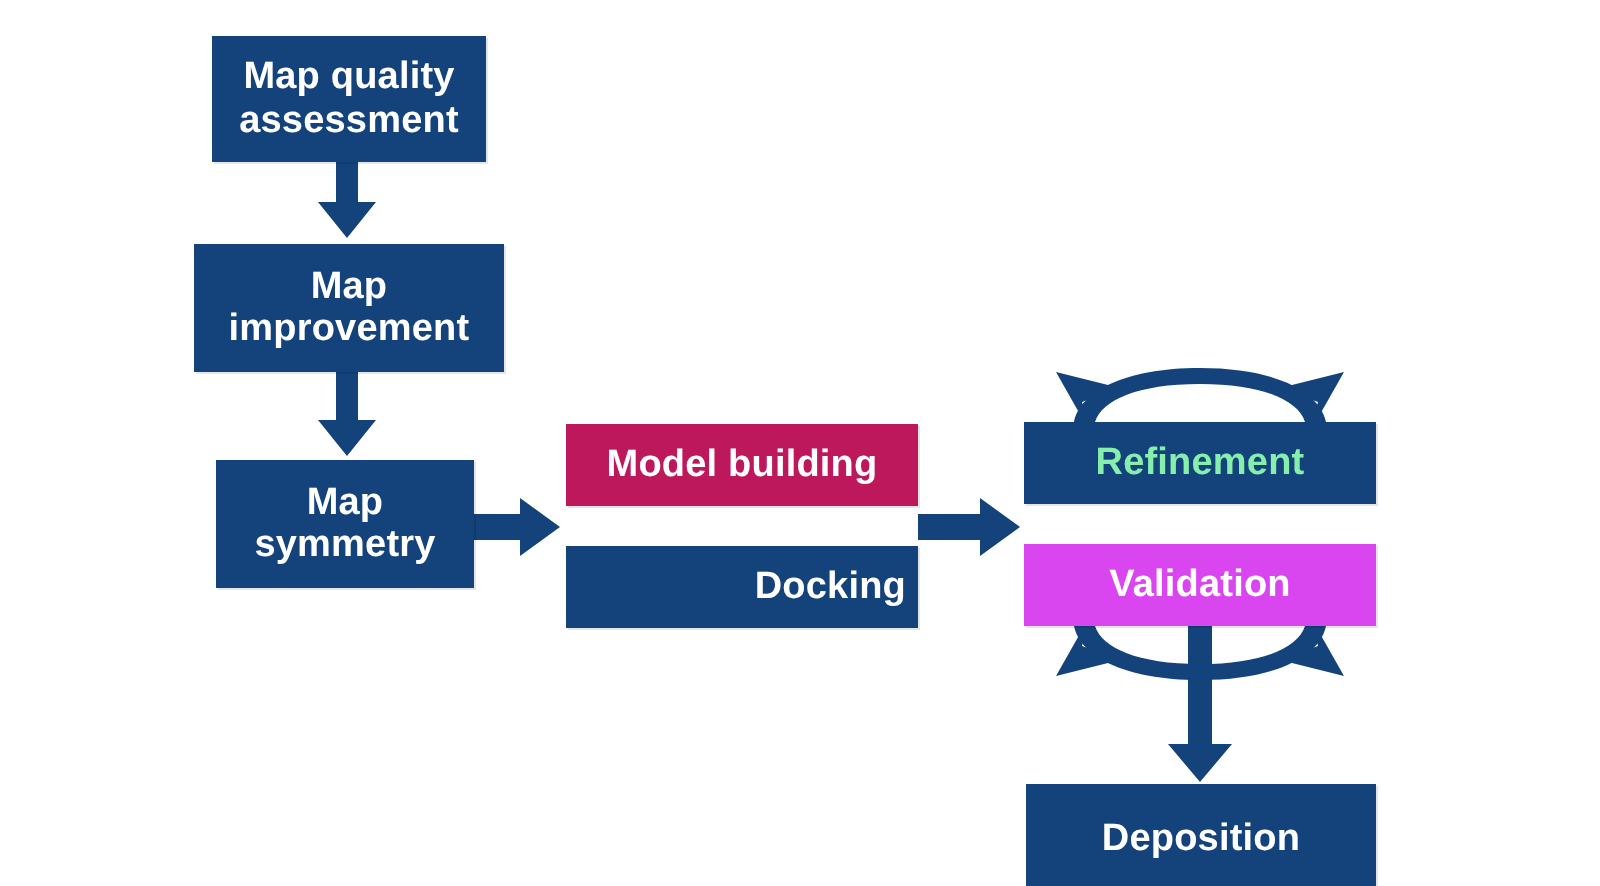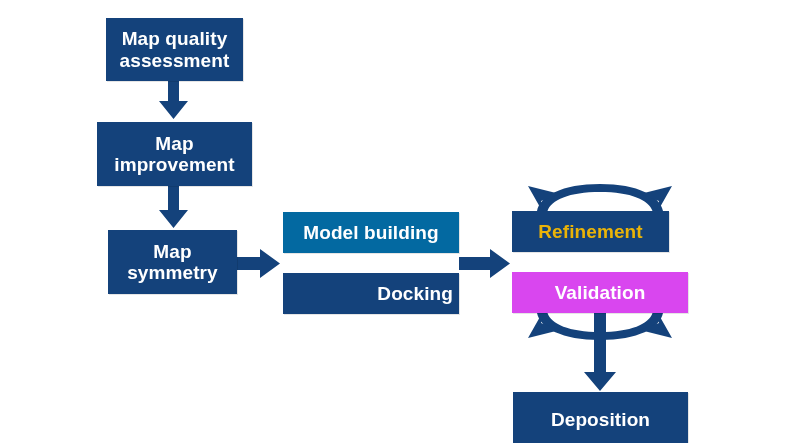--- a/index.html
+++ b/index.html
@@ -105,27 +105,27 @@
 assessment</span>
       </div>
       <div class="node" style="left: 97px; top: 122px; width: 155px; height: 64px; background: rgb(20, 66, 123); color: rgb(255, 255, 255);">
         <span>Map
 improvement</span>
       </div>
       <div class="node" style="left: 108px; top: 230px; width: 129px; height: 64px; background: rgb(20, 66, 123); color: rgb(255, 255, 255);">
         <span>Map
 symmetry</span>
       </div>
-      <div class="node" style="left: 283px; top: 212px; width: 176px; height: 41px; background: #0369a1; color: rgb(255, 255, 255);">
+      <div class="node" style="left: 283px; top: 212px; width: 176px; height: 41px; background: #be185d; color: rgb(255, 255, 255);">
         <span>Model building</span>
       </div>
       <div class="node" style="left: 283px; top: 273px; width: 176px; height: 41px; background: rgb(20, 66, 123); color: rgb(255, 255, 255); justify-content: flex-end;">
         <span>Docking</span>
       </div>
-      <div class="node" style="left: 512px; top: 211px; width: 157px; height: 41px; background: rgb(20, 66, 123); color: #eab308;">
+      <div class="node" style="left: 512px; top: 211px; width: 176px; height: 41px; background: rgb(20, 66, 123); color: #86efac;">
         <span>Refinement</span>
       </div>
       <div class="node" style="left: 512px; top: 272px; width: 176px; height: 41px; background: #d946ef; color: rgb(255, 255, 255);">
         <span>Validation</span>
       </div>
       <div class="node" style="left: 513px; top: 392px; width: 175px; height: 55px; background: rgb(20, 66, 123); color: rgb(255, 255, 255);">
         <span>Deposition</span>
       </div>
     </div>
 

